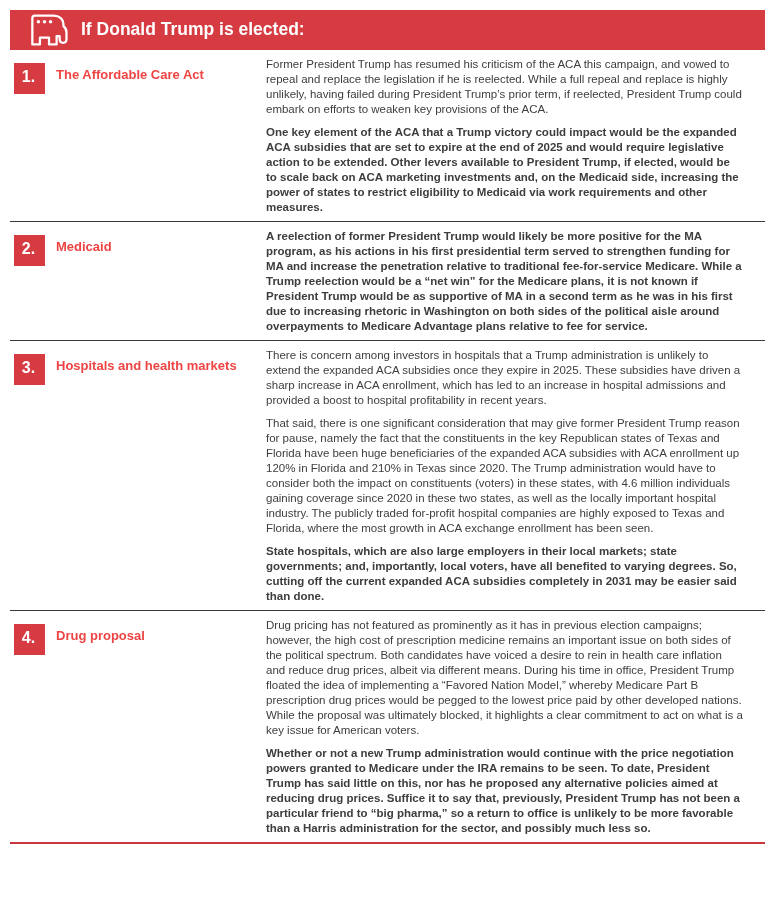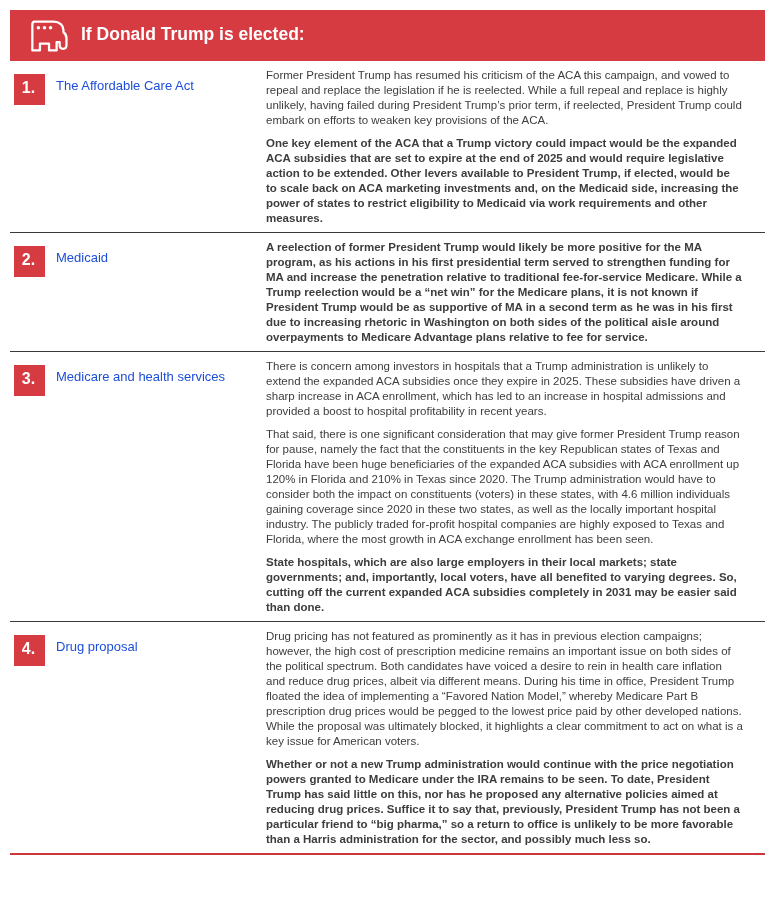--- a/index.html
+++ b/index.html
@@ -9,21 +9,21 @@
     height: 912px;
     background: #ffffff;
     font-family: "Liberation Sans", "DejaVu Sans", sans-serif;
     -webkit-text-size-adjust: none;
   }
   .page { width: 775px; height: 912px; position: relative; }
 
   
   .banner {
     margin: 10px 10px 0 10px;
-    height: 51px;
+    height: 40px;
     background: #d53b41;
     display: flex;
     align-items: center;
     padding: 0 14px;
   }
   .elephant { display: inline-flex; margin-right: 13px; flex: none; }
   .banner-title {
     color: #ffffff;
     font-size: 17.5px;
     font-weight: bold;
@@ -54,23 +54,23 @@
     line-height: 1;
     display: flex;
     align-items: center;
     justify-content: center;
     margin-left: 4px;
     flex: none;
     padding-bottom: 3px;
     padding-right: 2px;
   }
   .section-title {
-    color: #1d4ed8;
+    color: #ef4444;
     font-size: 13px;
-    font-weight: normal;
+    font-weight: bold;
     margin: 4px 12px 0 11px;
     line-height: 1.2;
   }
 
   .section-right { flex: 1; padding-right: 10px; }
   .section-right p {
     margin: 0 12px 8px 0;
     font-size: 11.5px;
     line-height: 15px;
     color: #3d3d3d;
@@ -119,21 +119,21 @@
         <h2 class="section-title">Medicaid</h2>
       </div>
       <div class="section-right">
         <p>A reelection of former President Trump would likely be more positive for the MA program, as his actions in his first presidential term served to strengthen funding for MA and increase the penetration relative to traditional fee-for-service Medicare. While a Trump reelection would be a “net win” for the Medicare plans, it is not known if President Trump would be as supportive of MA in a second term as he was in his first due to increasing rhetoric in Washington on both sides of the political aisle around overpayments to Medicare Advantage plans relative to fee for service.</p>
       </div>
     </section>
 
     <section class="section">
       <div class="section-left">
         <div class="badge">3.</div>
-        <h2 class="section-title">Medicare and health services</h2>
+        <h2 class="section-title">Hospitals and health markets</h2>
       </div>
       <div class="section-right">
         <p>There is concern among investors in hospitals that a Trump administration is unlikely to extend the expanded ACA subsidies once they expire in 2025. These subsidies have driven a sharp increase in ACA enrollment, which has led to an increase in hospital admissions and provided a boost to hospital profitability in recent years.</p>
         <p>That said, there is one significant consideration that may give former President Trump reason for pause, namely the fact that the constituents in the key Republican states of Texas and Florida have been huge beneficiaries of the expanded ACA subsidies with ACA enrollment up 120% in Florida and 210% in Texas since 2020. The Trump administration would have to consider both the impact on constituents (voters) in these states, with 4.6 million individuals gaining coverage since 2020 in these two states, as well as the locally important hospital industry. The publicly traded for-profit hospital companies are highly exposed to Texas and Florida, where the most growth in ACA exchange enrollment has been seen.</p>
         <p>State hospitals, which are also large employers in their local markets; state governments; and, importantly, local voters, have all benefited to varying degrees. So, cutting off the current expanded ACA subsidies completely in 2031 may be easier said than done.</p>
       </div>
     </section>
 
     <section class="section">
       <div class="section-left">

